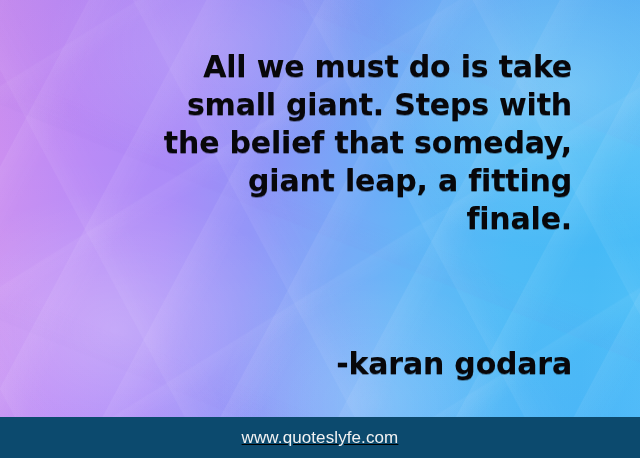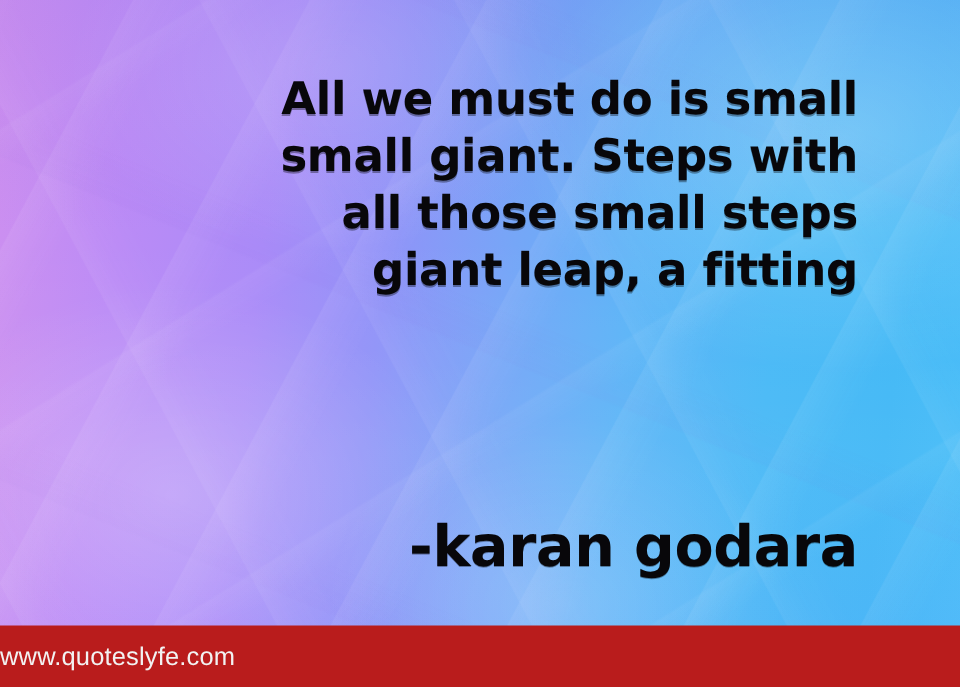--- a/index.html
+++ b/index.html
@@ -112,38 +112,40 @@
     text-shadow: 0 1px 0 rgba(0,0,0,.35);
   }
   .attrib {
     position: absolute;
     left: 44px;
     right: 68px;
     top: 345px;
     text-align: right;
     font-family: "DejaVu Sans", sans-serif;
     font-weight: 700;
-    font-size: 38px;
+    font-size: 30px;
     line-height: 38px;
     letter-spacing: -0.2px;
     color: #08070a;
     white-space: nowrap;
     text-shadow: 0 1px 0 rgba(0,0,0,.35);
   }
 
   
   .footer {
     position: absolute;
     left: 0;
     right: 0;
     top: 417px;
     height: 41px;
-    background: #b91c1c;
+    background: #0c4a6e;
     display: flex;
     align-items: center;
+    justify-content: center;
+    text-decoration: underline;
   }
   .footer-text {
     font-family: "Liberation Sans", sans-serif;
     font-size: 17px;
     font-weight: 400;
     color: #f2f2f2;
     letter-spacing: 0.1px;
   }
 </style>
 </head>
@@ -151,24 +153,25 @@
 
 <div id="card">
 
   <div class="bg-base"></div>
   <div class="facet"></div>
   <div class="facet2"></div>
   <div class="bg-vert"></div>
   <div class="glow"></div>
 
   <div class="quote-wrap">
-    <span class="quote-line">All we must do is small</span>
+    <span class="quote-line">All we must do is take</span>
     <span class="quote-line">small giant. Steps with</span>
-    <span class="quote-line">all those small steps</span>
+    <span class="quote-line">the belief that someday,</span>
     <span class="quote-line">giant leap, a fitting</span>
+    <span class="quote-line">finale.</span>
   </div>
 
   <div class="attrib">-karan godara</div>
 
   <div class="footer">
     <span class="footer-text">www.quoteslyfe.com</span>
   </div>
 
 </div>
 

